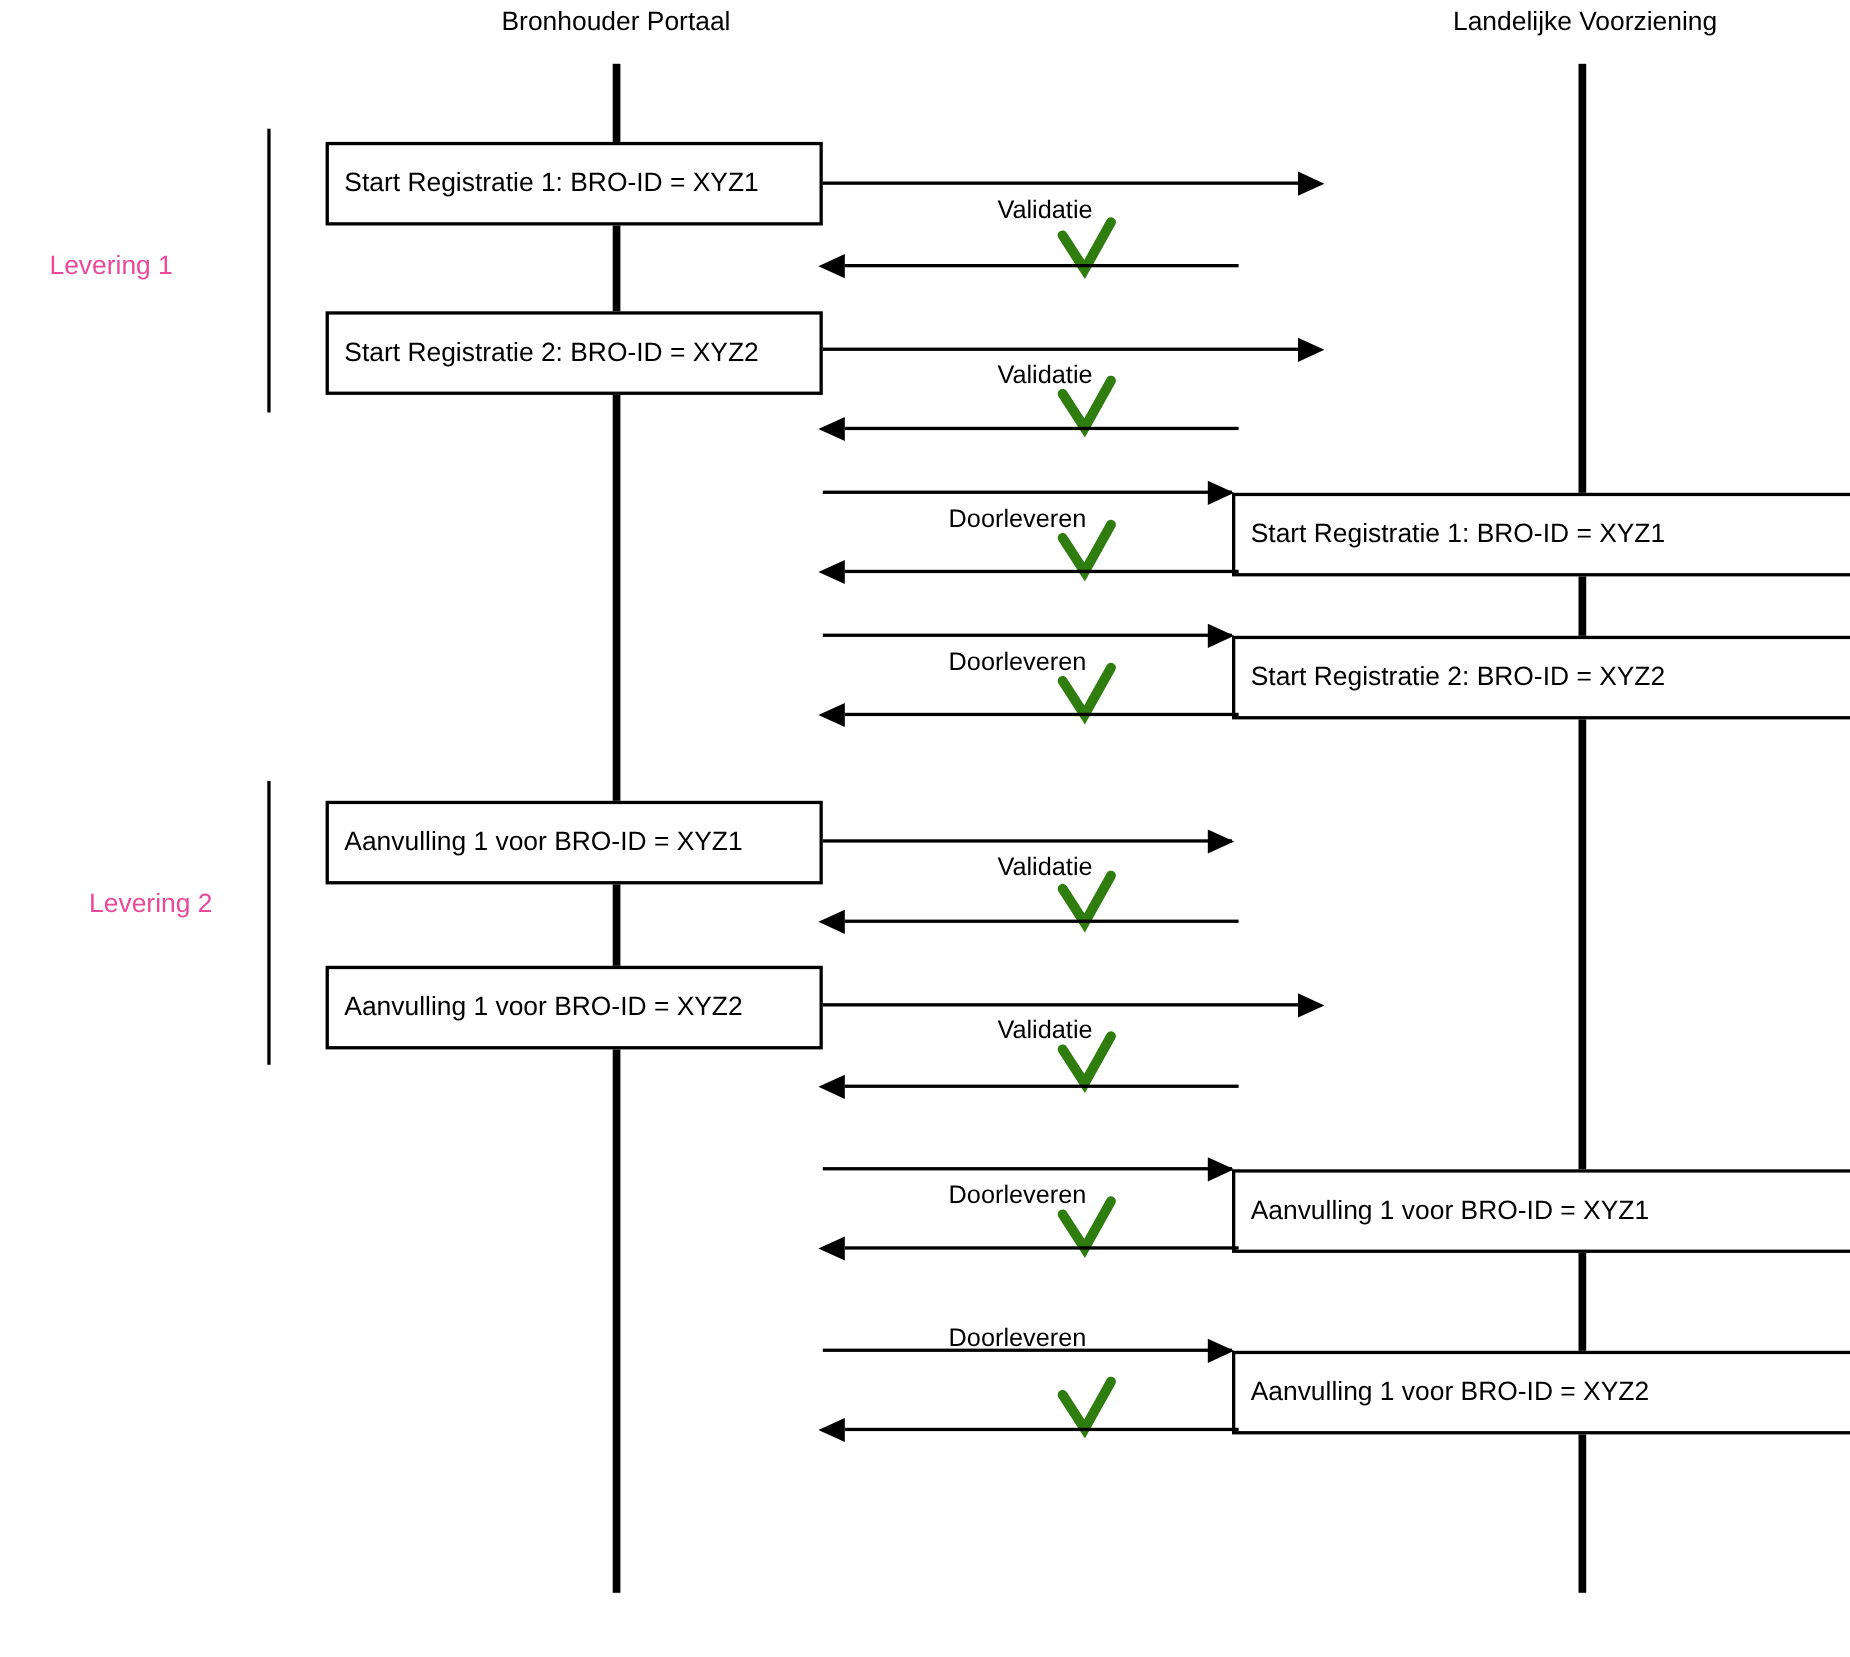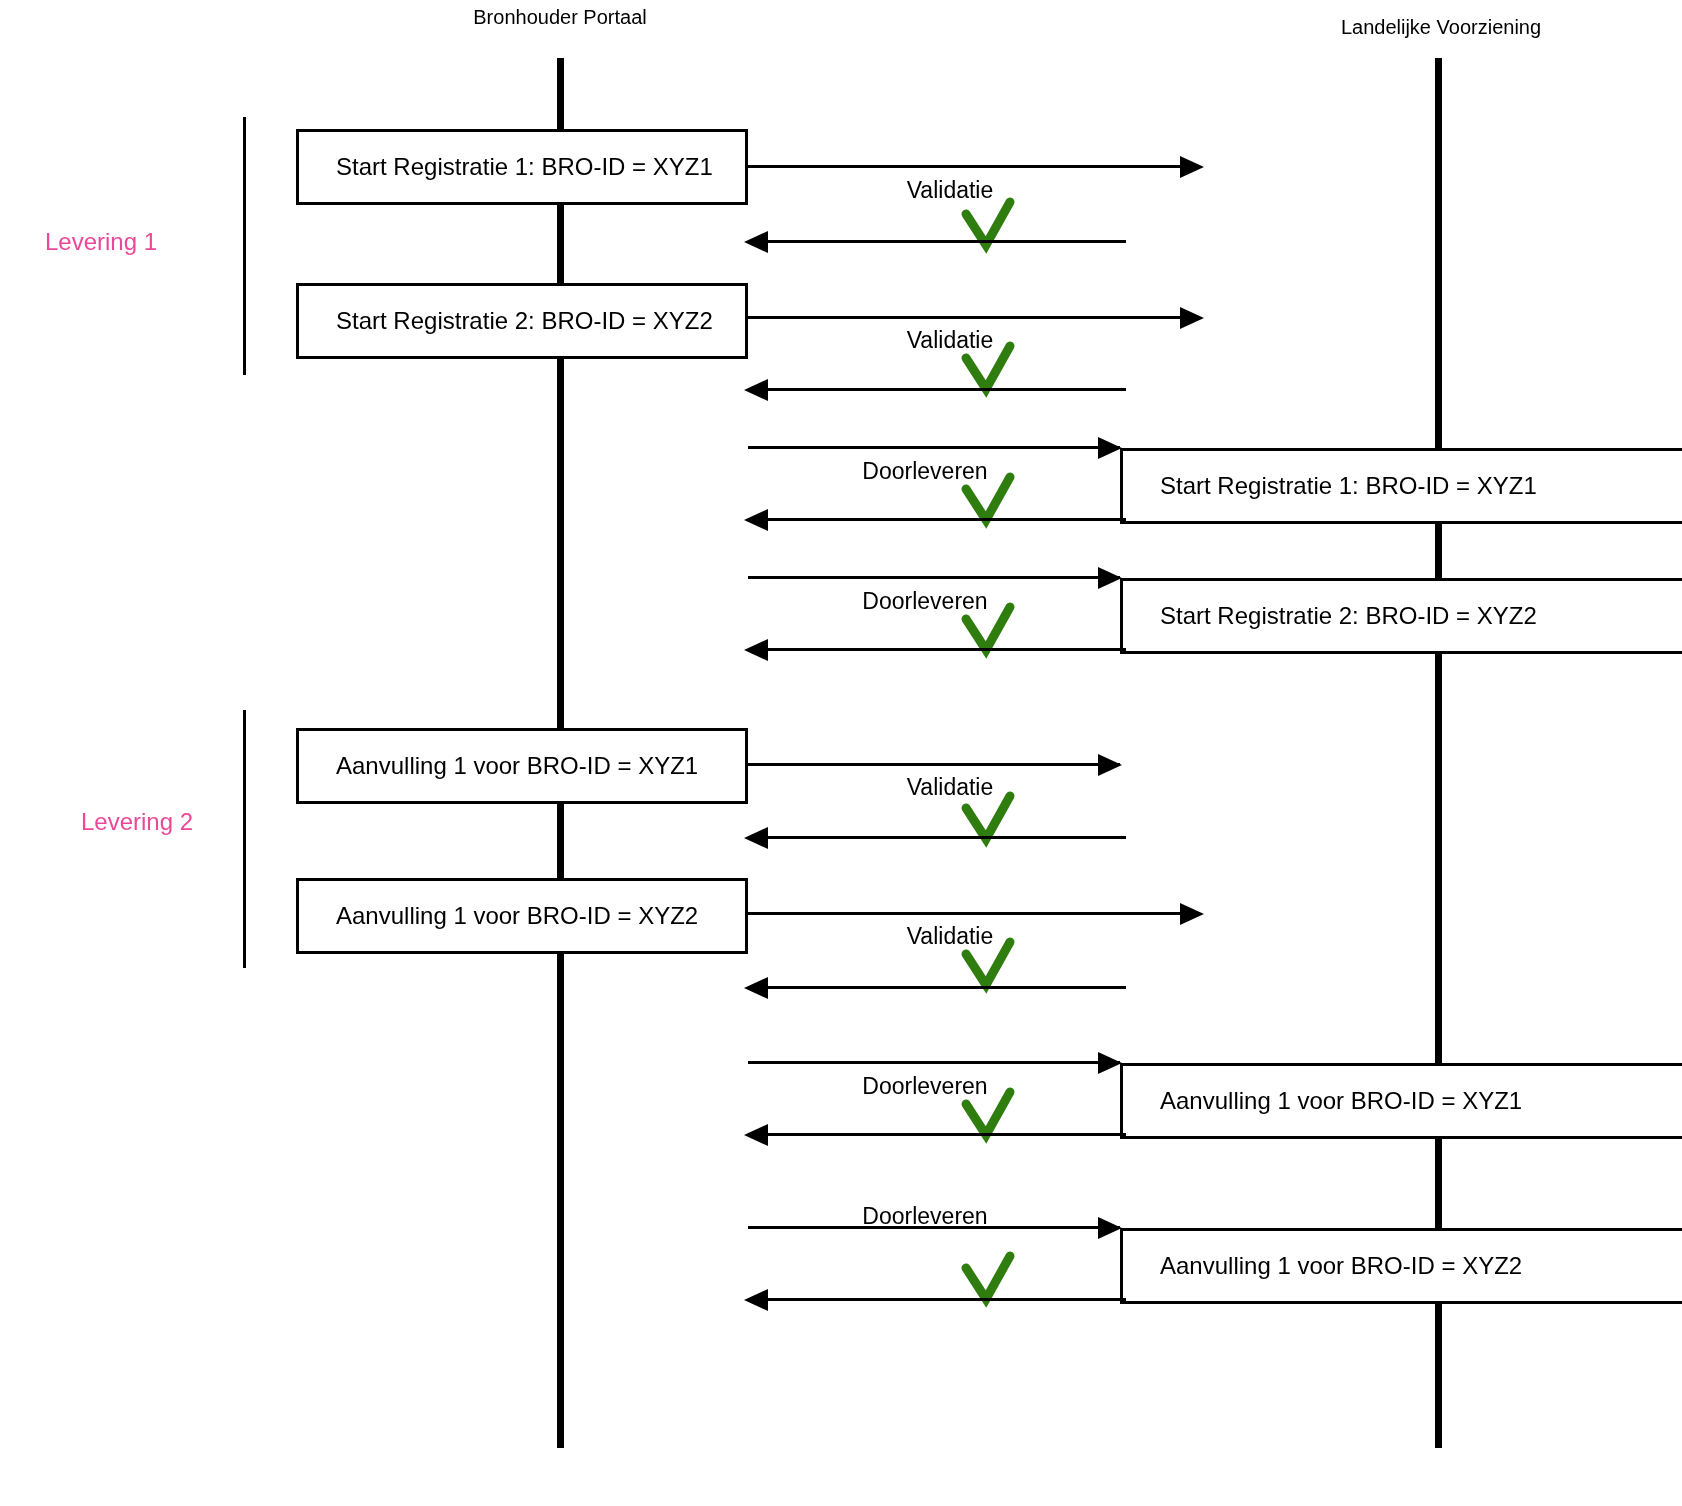--- a/index.html
+++ b/index.html
@@ -13,21 +13,21 @@
   }
   #canvas {
     position: relative;
     width: 1682px;
     height: 1506px;
     background: #ffffff;
     overflow: hidden;
   }
   .actor-title {
     position: absolute;
-    font-size: 20px;
+    font-size: 24px;
     color: #000;
     white-space: nowrap;
     text-align: center;
     letter-spacing: 0px;
   }
   .lifeline {
     position: absolute;
     width: 7px;
     background: #000000;
   }
@@ -42,21 +42,20 @@
     white-space: nowrap;
     color: #ec4899;
   }
   .msgbox {
     position: absolute;
     box-sizing: border-box;
     border: 3px solid #000000;
     background: #ffffff;
     display: flex;
     align-items: center;
-    padding-left: 23px;
   }
   .msgbox > span {
     padding-left: 14px;
     font-size: 24px;
     white-space: nowrap;
     color: #000;
   }
   .arrow-line {
     position: absolute;
     height: 3px;
@@ -91,21 +90,21 @@
   }
   .check-mark svg { display: block; }
 </style>
 </head>
 <body>
 
 <div id="canvas">
 
   <div class="actor-title" style="left:420px; top:6px; width:280px;">Bronhouder Portaal</div>
 
-  <div class="actor-title" style="left:1286px; top:16px; width:310px;">Landelijke Voorziening</div>
+  <div class="actor-title" style="left:1286px; top:6px; width:310px;">Landelijke Voorziening</div>
 
   <div class="lifeline" style="left:557px; top:58px; height:1390px;"></div>
 
   <div class="lifeline" style="left:1435px; top:58px; height:1390px;"></div>
 
   <div class="phase-bracket" style="left:243px; top:117px; height:258px;"></div>
   <div class="phase-label" style="left:45px; top:228px;">Levering 1</div>
 
   <div class="phase-bracket" style="left:243px; top:710px; height:258px;"></div>
   <div class="phase-label" style="left:45px; top:808px;margin-left:36px;">Levering 2</div>

